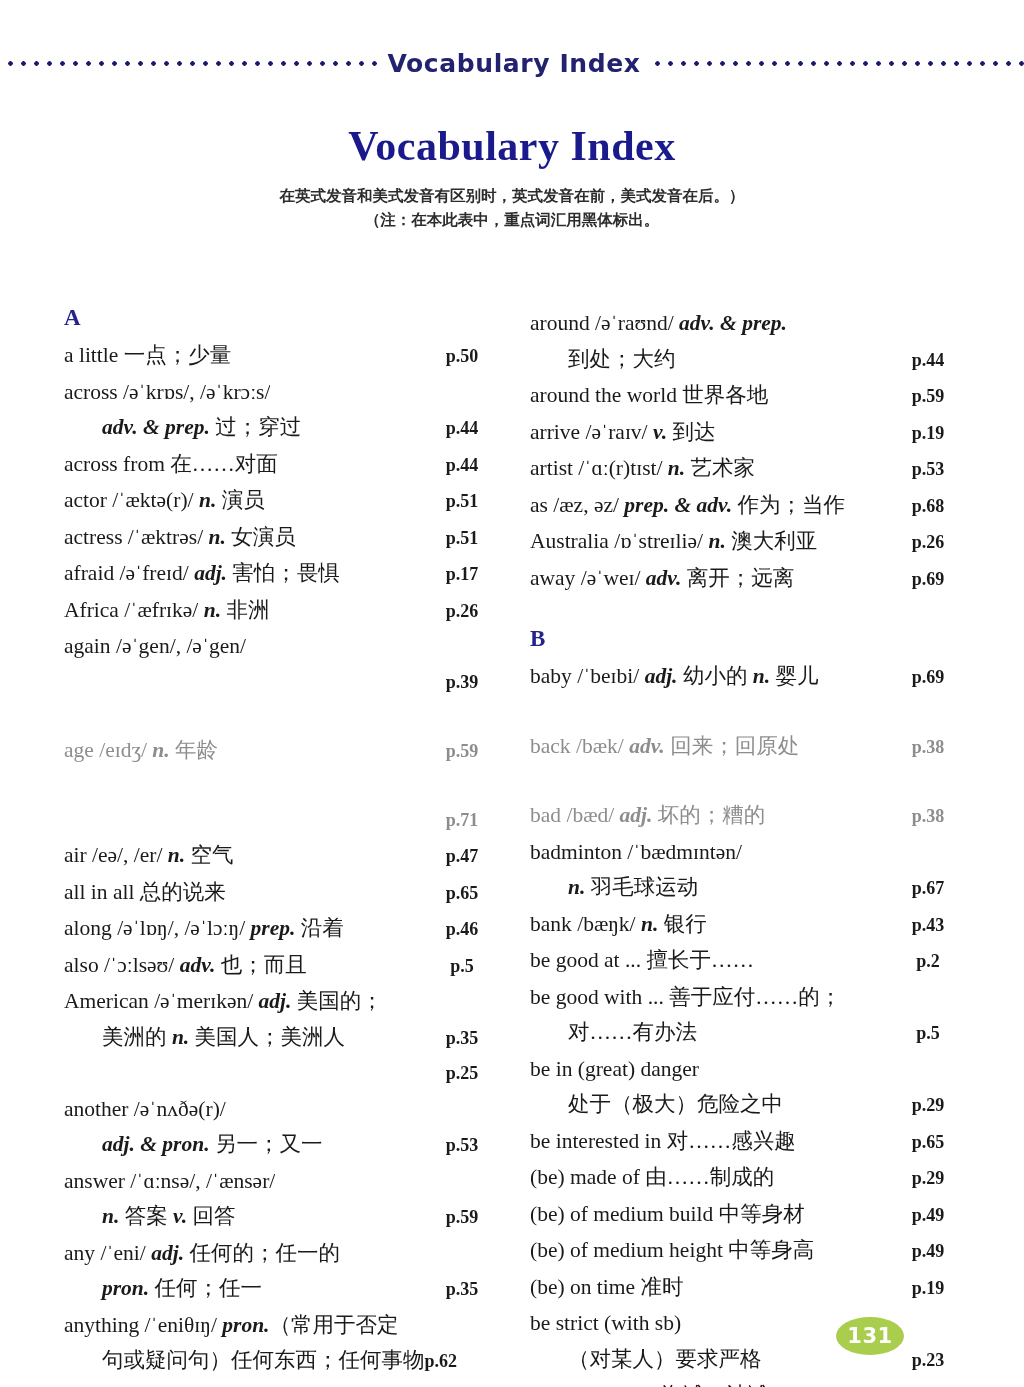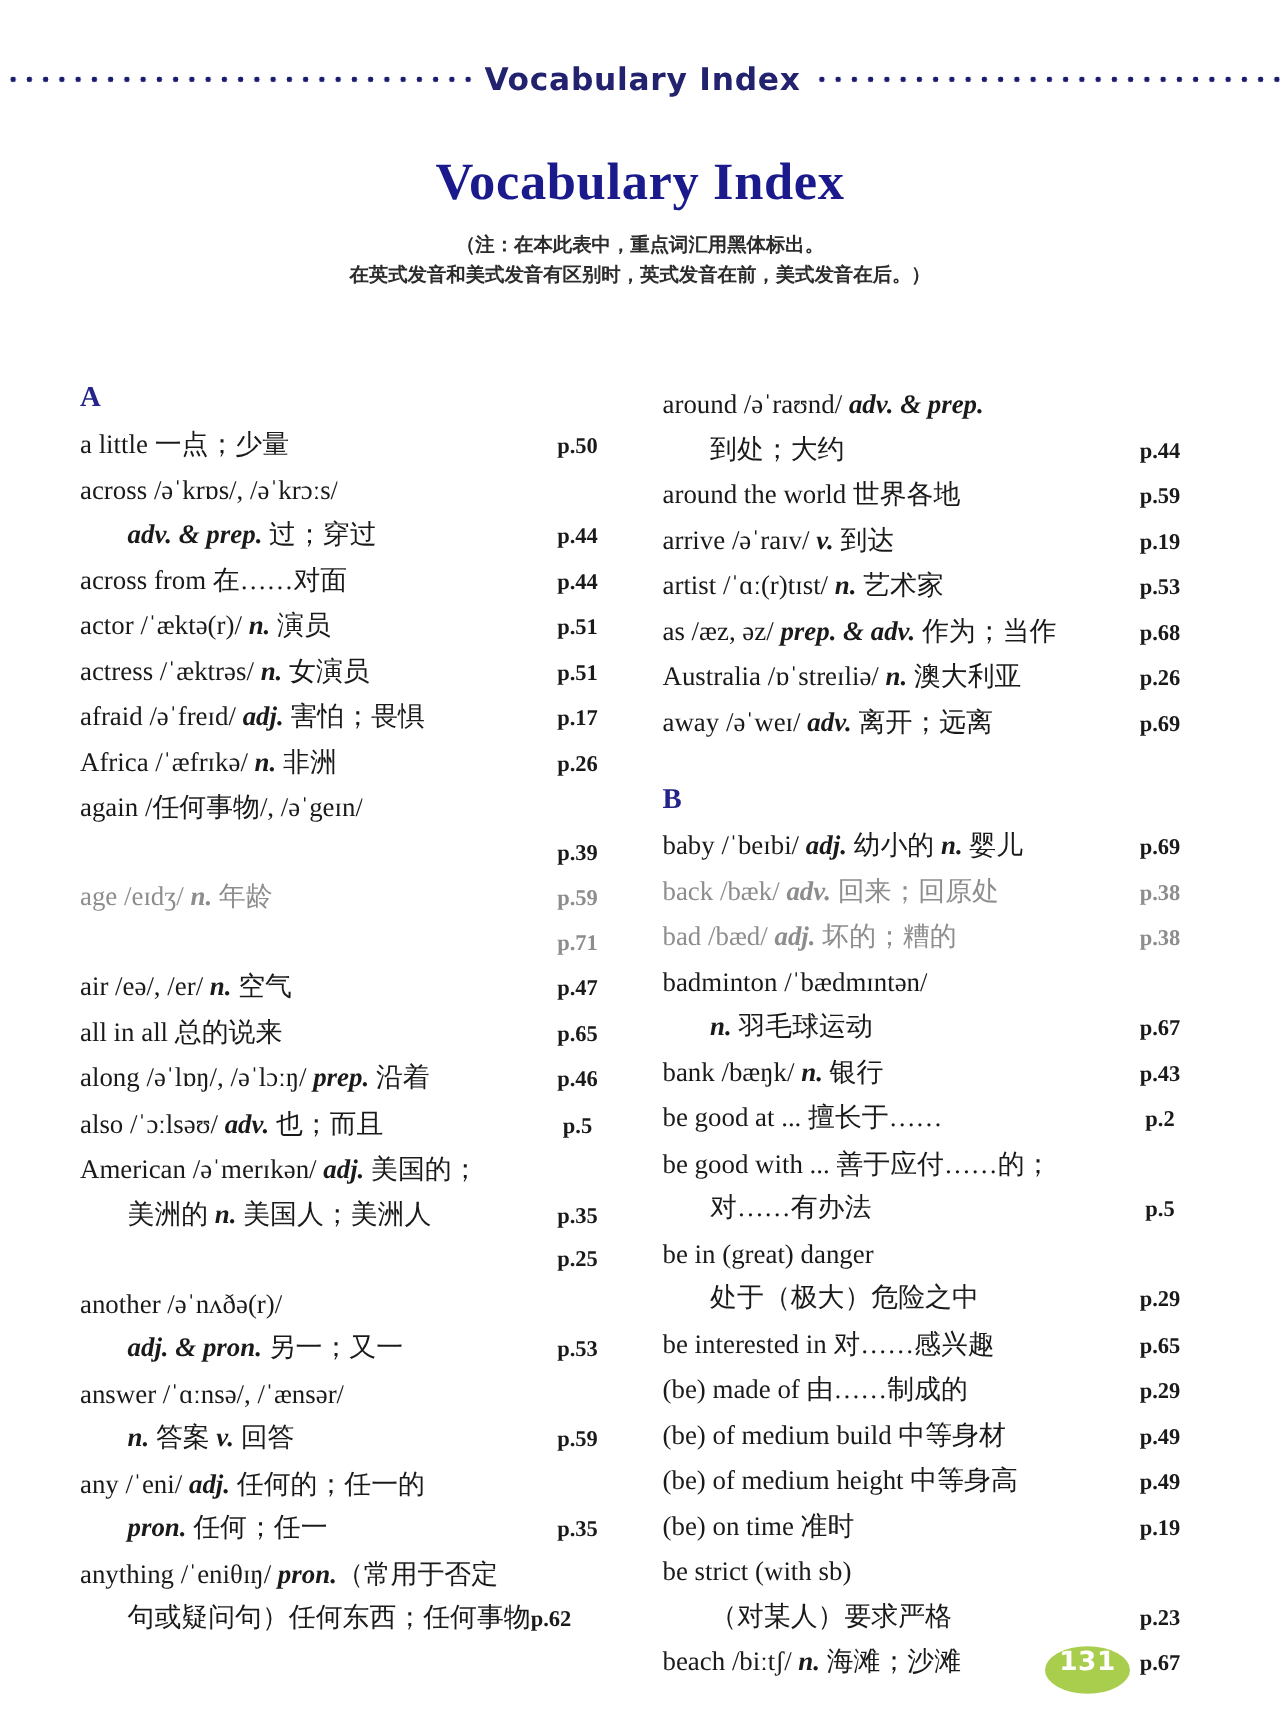--- a/index.html
+++ b/index.html
@@ -119,35 +119,35 @@
     width: 74px;
     text-align: center;
     font-weight: bold;
     font-size: 18px;
   }
   
   .eline.cont .txt { padding-left: 38px; }
   .eline.inline-pg .pg { width: auto; }
 
   
-  .faded { color: #8d8d8d; }
+  .faded { color: #8d8d8d; margin-top: 33px; }
   .faded .pg { color: #8d8d8d; }
   .pos  { font-style: italic; font-weight: bold; }
 
   
   .folio {
     position: absolute;
     left: 836px;
     top: 1317px;
     width: 68px;
     height: 38px;
     border-radius: 50%;
     background: #a9ce4e;
     display: flex;
-    align-items: flex-start;
+    align-items: center;
     justify-content: center;
   }
   .folio-num {
     font-family: "DejaVu Sans", "Liberation Sans", sans-serif;
     font-weight: bold;
     font-size: 21px;
     color: #ffffff;
     letter-spacing: 0.5px;
   }
 </style>
@@ -156,22 +156,22 @@
 
 <div class="page-header">
   <div class="dot-rule left"></div>
   <div class="header-title">Vocabulary Index</div>
   <div class="dot-rule right"></div>
 </div>
 
 <div class="title-block">
   <div class="main-title">Vocabulary Index</div>
   <div class="note">
+    <span class="note-line">在英式发音和美式发音有区别时，英式发音在前，美式发音在后。）</span>
     <span class="note-line">（注：在本此表中，重点词汇用黑体标出。</span>
-    <span class="note-line">在英式发音和美式发音有区别时，英式发音在前，美式发音在后。）</span>
   </div>
 </div>
 
 <div class="columns">
 
   <div class="col left">
     <div class="letter-heading">A</div>
     <div id="left-entries">
         <div class="entry">
           <div class="eline">
@@ -222,21 +222,21 @@
         </div>
         <div class="entry">
           <div class="eline">
             <span class="txt">Africa /ˈæfrɪkə/ <i class="pos">n.</i> 非洲</span>
             <span class="spacer"></span>
             <span class="pg">p.26</span>
           </div>
         </div>
         <div class="entry">
           <div class="eline">
-            <span class="txt">again /任何事物/, /əˈgeɪn/</span>
+            <span class="txt">again /əˈgen/, /əˈgen/</span>
             <span class="spacer"></span>
             <span class="pg"></span>
           </div>
           <div class="eline cont">
             <span class="spacer"></span>
             <span class="pg">p.39</span>
           </div>
         </div>
         <div class="entry faded">
           <div class="eline">

